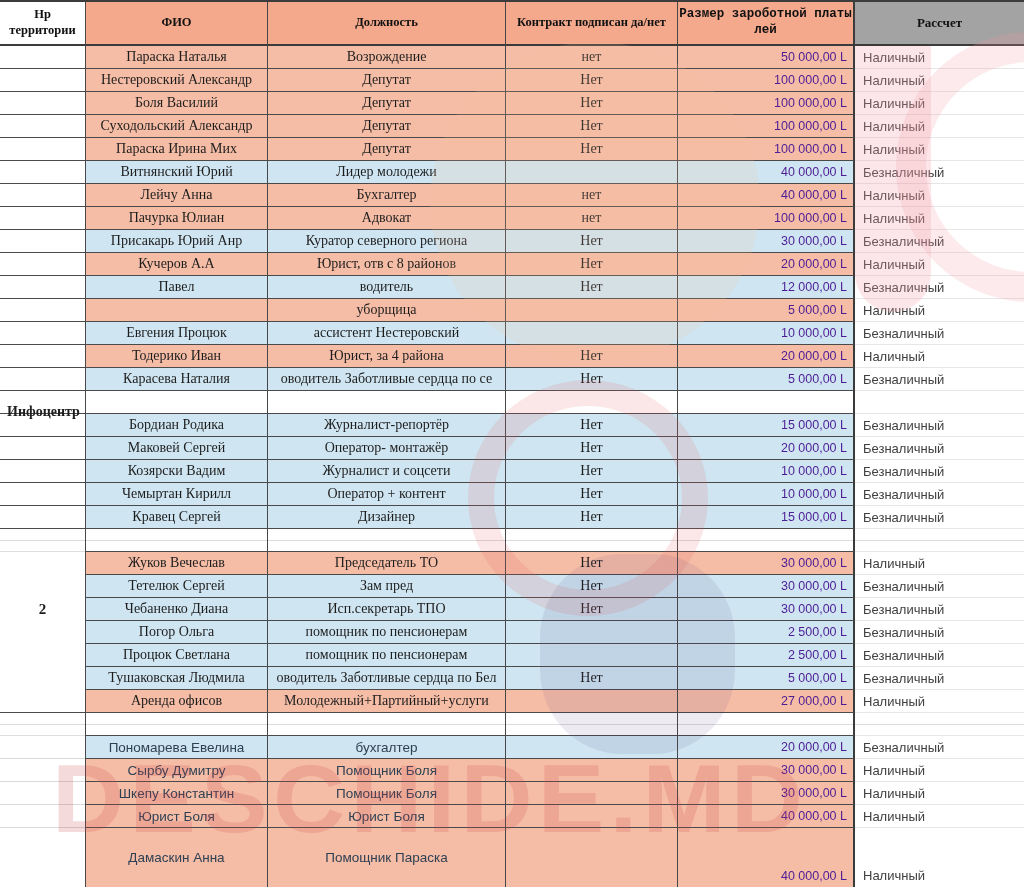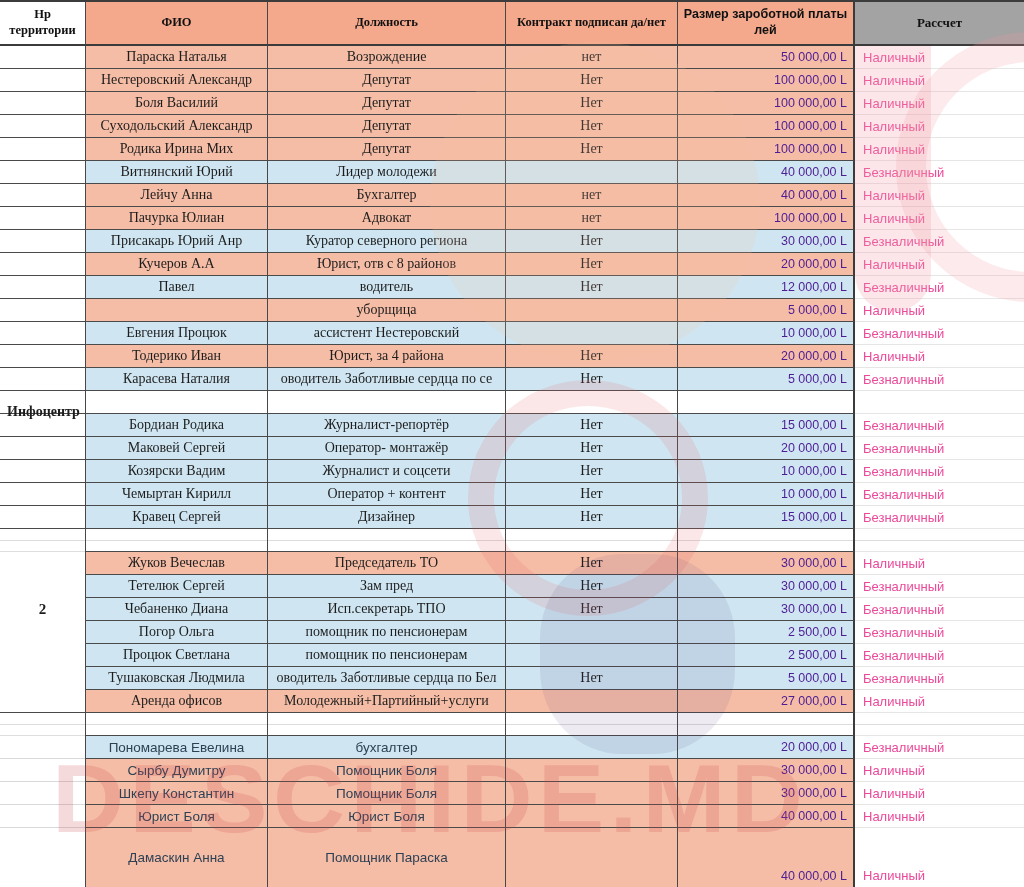--- a/index.html
+++ b/index.html
@@ -12,40 +12,40 @@
   .row.tall{height:60px;}
   .cell{
     position:relative;box-sizing:border-box;display:flex;align-items:center;justify-content:center;
     overflow:hidden;white-space:nowrap;font-size:14px;color:#1d1d1d;
   }
   .c0{width:85px;}
   .c1{width:182px;}
   .c2{width:238px;}
   .c3{width:172px;}
   .c4{width:178px;justify-content:flex-end;padding-right:6px;font-family:"Liberation Sans",sans-serif;font-size:12.5px;color:#4c1d95;}
-  .c5{width:169px;justify-content:flex-start;padding-left:8px;font-family:"Liberation Sans",sans-serif;font-size:13px;color:#ec4899;border-bottom:1px solid #e6e6e6;}
+  .c5{width:169px;justify-content:flex-start;padding-left:8px;font-family:"Liberation Sans",sans-serif;font-size:13px;color:#404040;border-bottom:1px solid #e6e6e6;}
   
   .c1,.c2,.c3,.c4{border-left:1px solid #474747;}
   .c4{border-right:2px solid #3b3b3b;}
   
   .row.data .c0,.row.data .c1,.row.data .c2,.row.data .c3,.row.data .c4,
   .row.label .c0,.row.label .c1,.row.label .c2,.row.label .c3,.row.label .c4{border-bottom:1px solid #4a4a4a;}
   .row.c0-none .c0{border-bottom:none;}
   .row.c0-light .c0{border-bottom:1px solid #d9d9d9;}
   .row.blank .c1,.row.blank .c2,.row.blank .c3,.row.blank .c4{border-bottom:1px solid #4a4a4a;}
   .row.blank .c0{border-bottom:1px solid #dedede;}
   .row.blank{background:linear-gradient(to bottom, rgba(0,0,0,0) 0 11px, #dcdcdc 11px 12px, rgba(0,0,0,0) 12px);}
   
   .bg-orange .c1,.bg-orange .c2,.bg-orange .c3,.bg-orange .c4{background:#f6bda6;}
   .bg-blue .c1,.bg-blue .c2,.bg-blue .c3,.bg-blue .c4{background:#cfe6f2;}
   
   .header-row .cell{font-weight:bold;font-size:12.5px;line-height:1.25;text-align:center;white-space:normal;border-bottom:2px solid #3b3b3b;color:#111;}
   .header-row .c1,.header-row .c2,.header-row .c3,.header-row .c4{background:#f4a98c;}
   .header-row .c5{background:#a3a3a3;font-family:"Liberation Serif",serif;font-size:13px;justify-content:center;padding-left:0;}
-  .header-row .c4{font-family:Liberation Sans, sans-serif;color:#111;padding-right:0;justify-content:center;}
+  .header-row .c4{font-family:Liberation Mono, monospace;color:#111;padding-right:0;justify-content:center;}
   
   .row.label .c0{overflow:visible;justify-content:flex-start;font-weight:bold;padding-left:7px;z-index:3;margin-top:20px;}
   
   .territory-num .c0 span{font-weight:bold;font-size:15px;}
   
   .font-sans .c1,.font-sans .c2,.font-sans .c3{font-family:"Liberation Sans",sans-serif;font-size:13.5px;color:#2e4154;}
   .row.tall .c4,.row.tall .c5{align-items:flex-end;padding-bottom:4px;}
   
   .wm{position:absolute;pointer-events:none;z-index:4;}
   .wm-ring{left:468px;top:378px;width:188px;height:184px;border-radius:50%;border:26px solid rgba(231,96,96,0.15);}
@@ -163,21 +163,21 @@
         </div>
         <div class="cell c5">
           <span>Наличный</span>
         </div>
       </div>
       <div class="row data bg-orange font-serif">
         <div class="cell c0">
           <span></span>
         </div>
         <div class="cell c1">
-          <span>Родика Ирина Мих</span>
+          <span>Параска Ирина Мих</span>
         </div>
         <div class="cell c2">
           <span>Депутат</span>
         </div>
         <div class="cell c3">
           <span>Нет</span>
         </div>
         <div class="cell c4">
           <span>100 000,00 L</span>
         </div>

